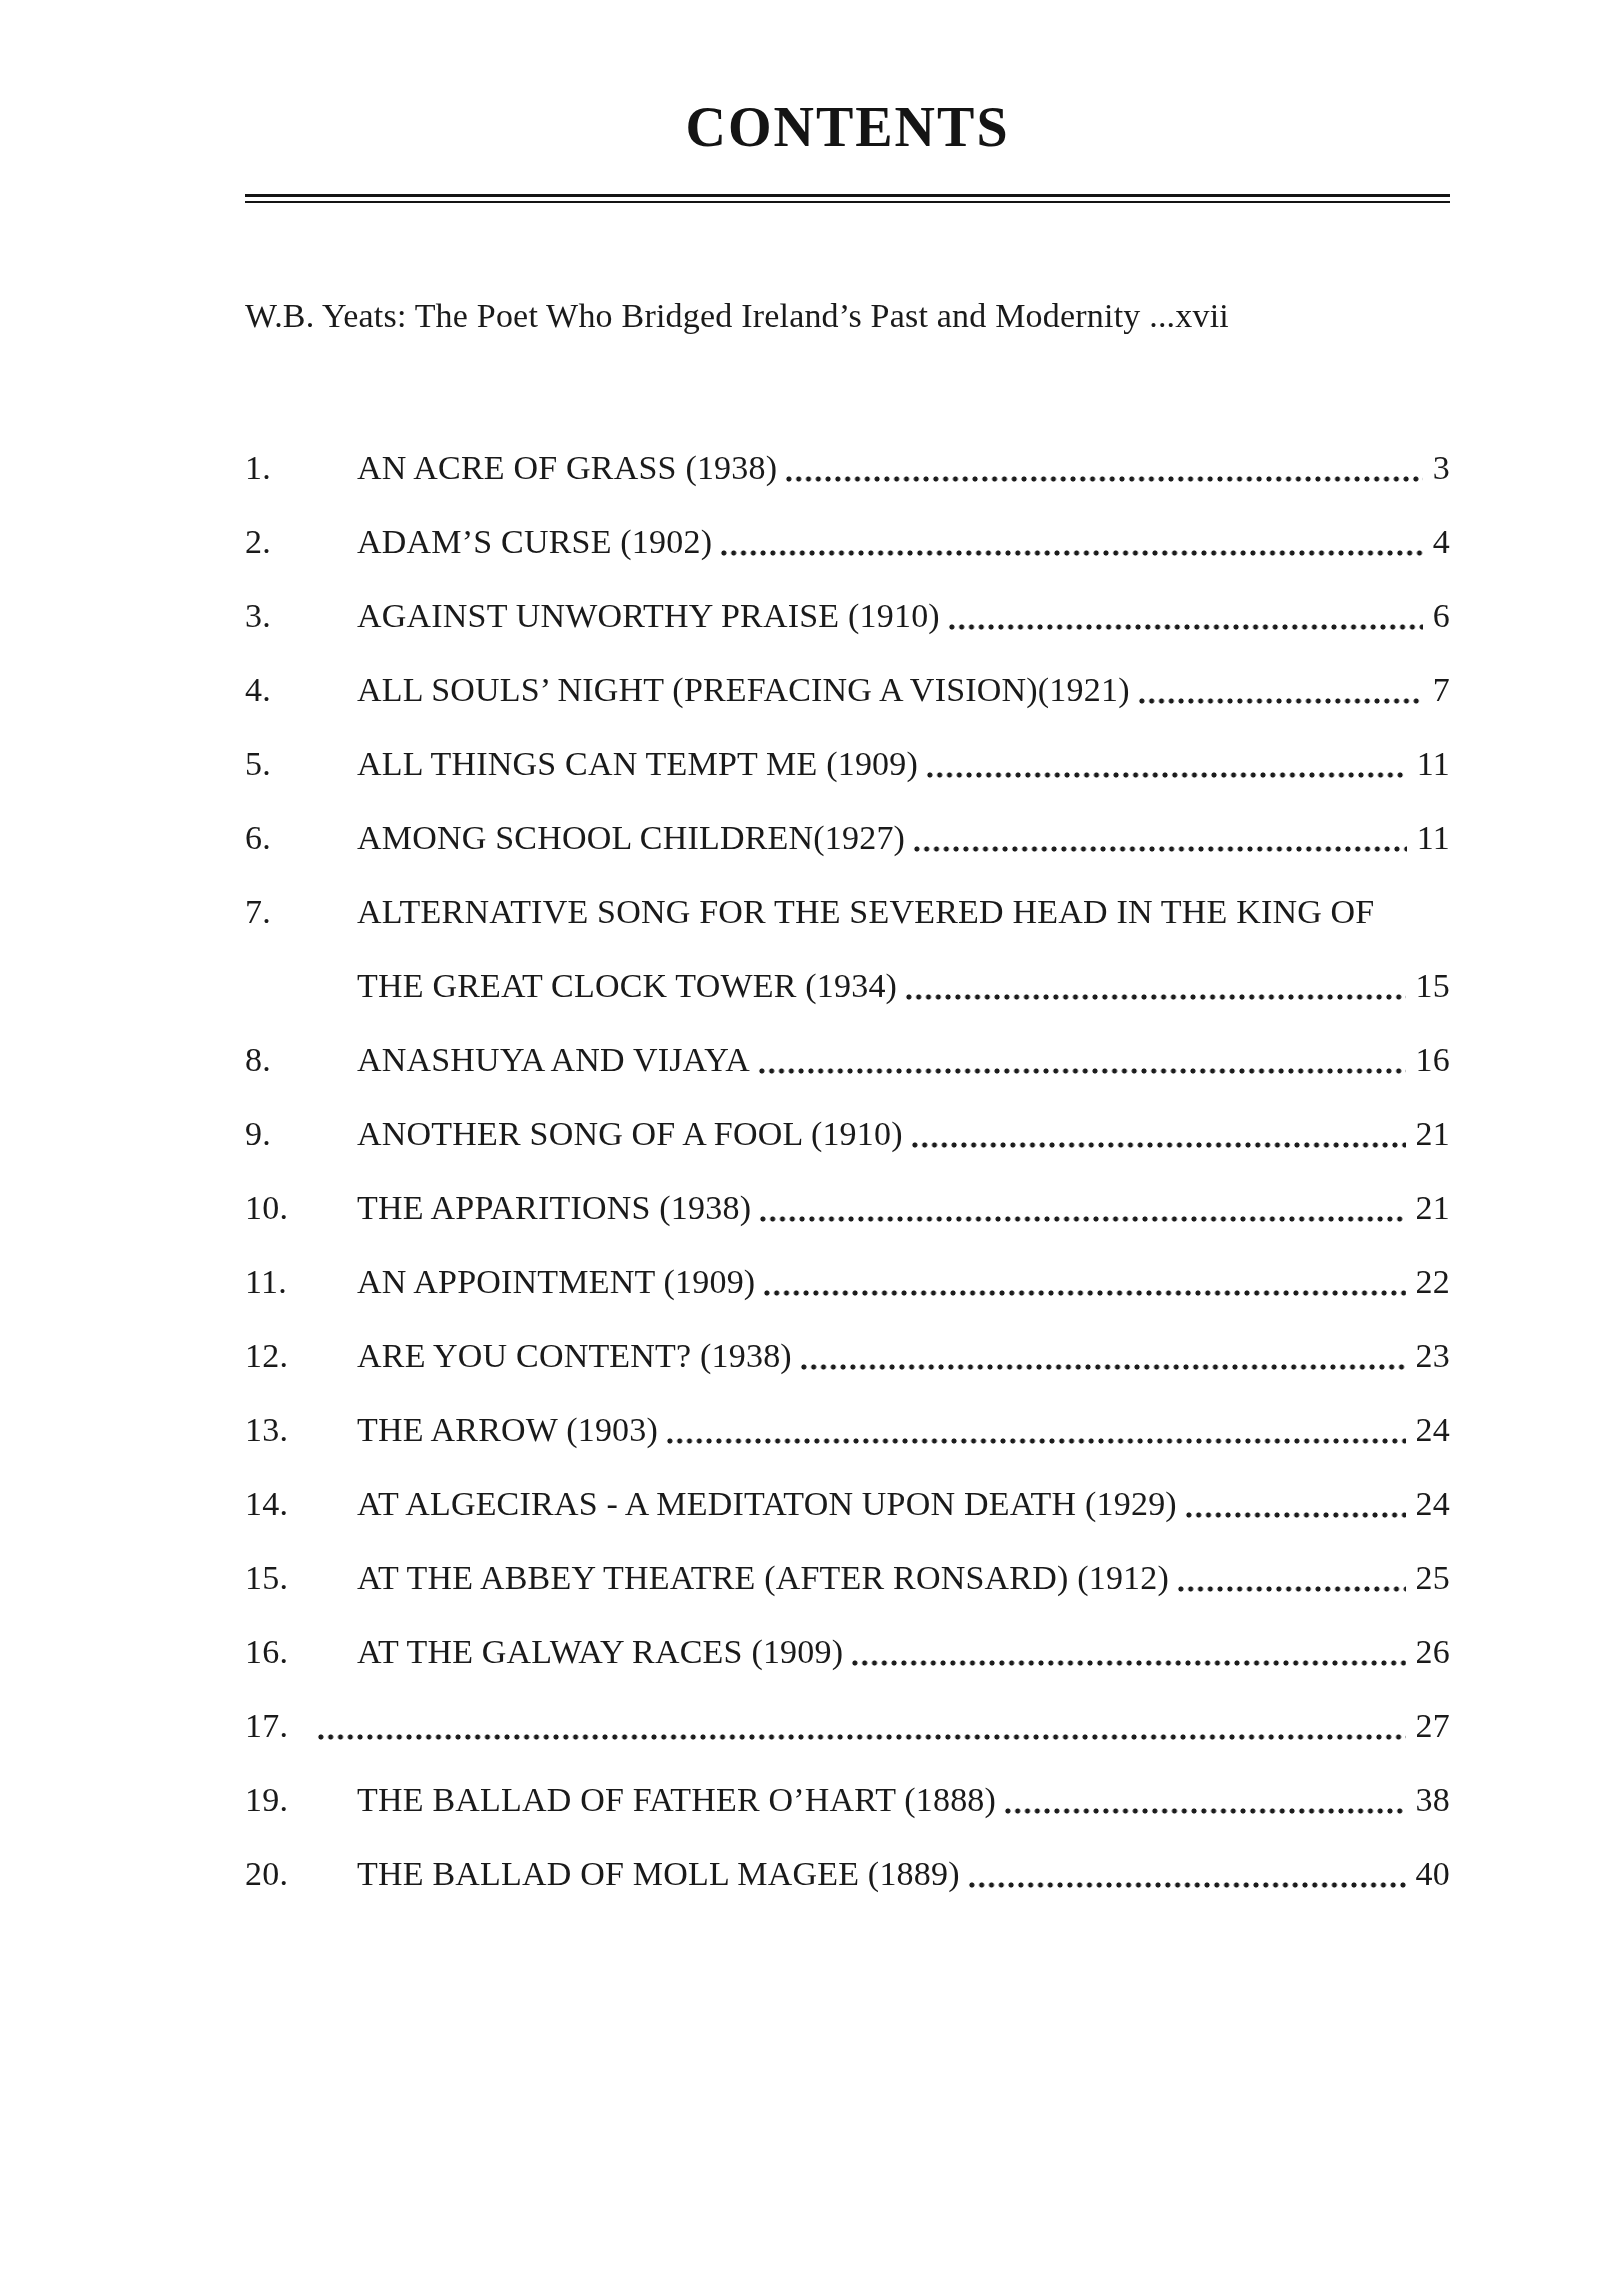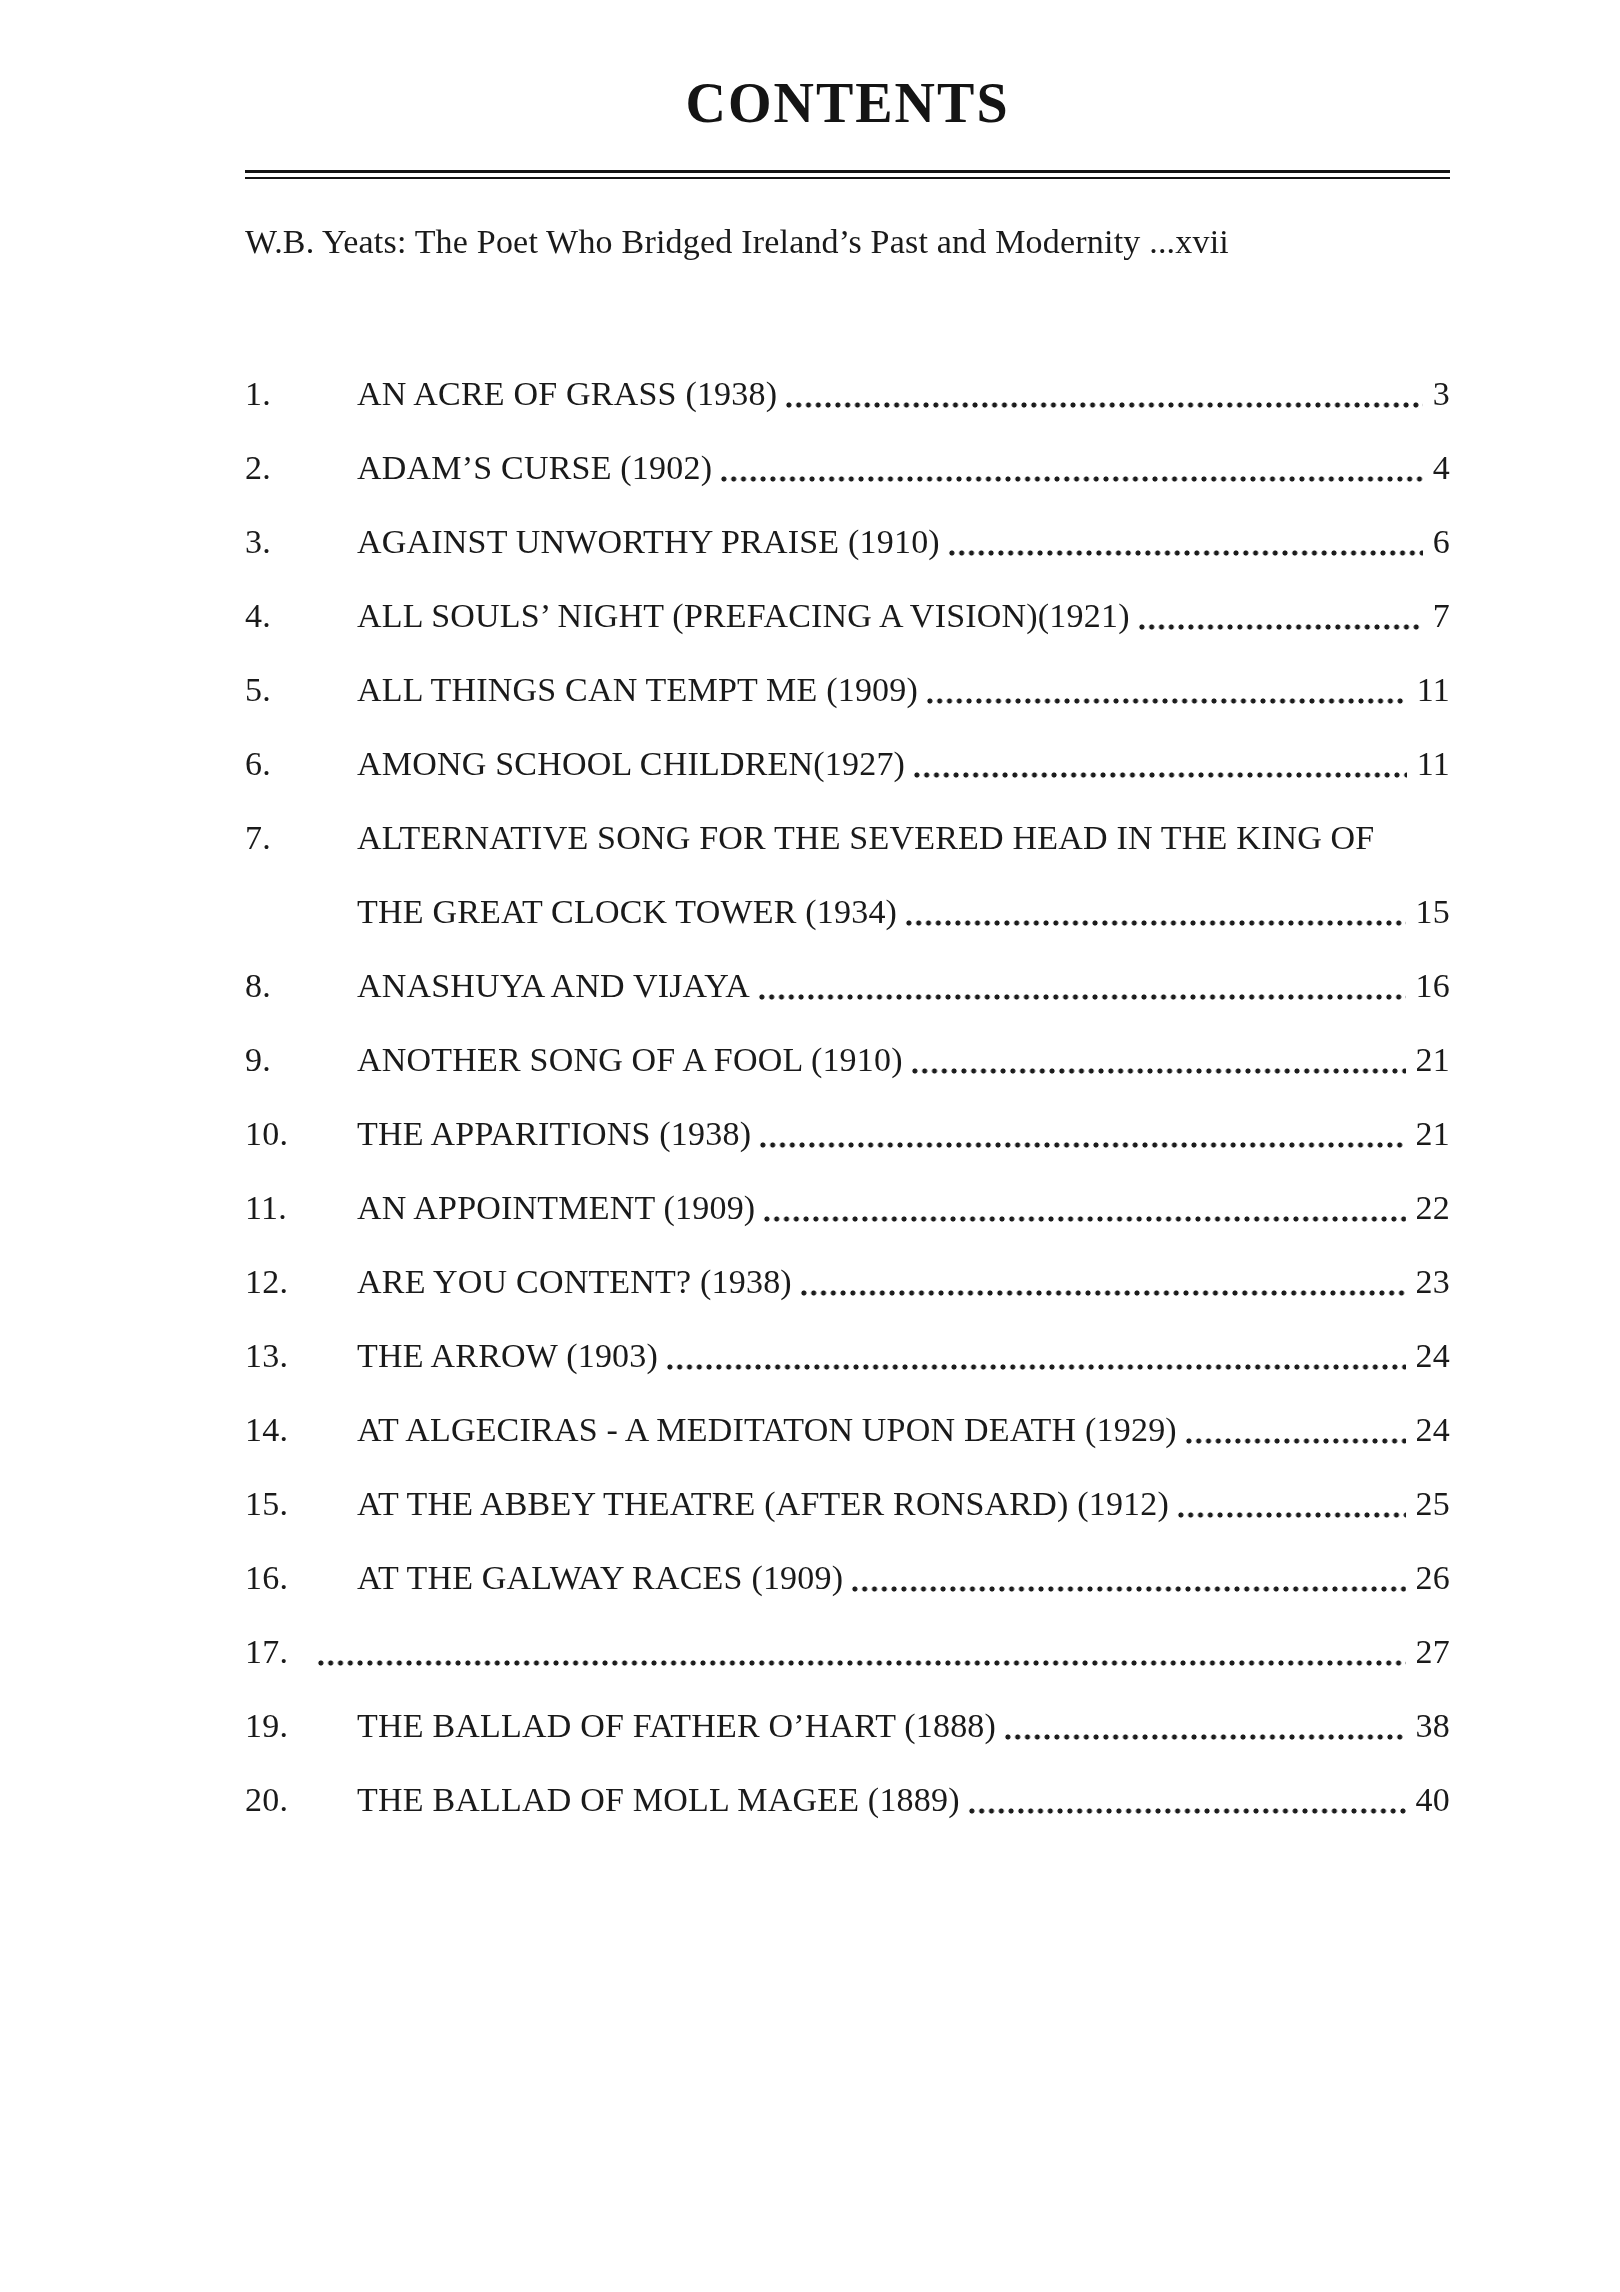--- a/index.html
+++ b/index.html
@@ -6,41 +6,41 @@
     margin: 0;
     padding: 0;
     background: #ffffff;
   }
   .page {
     position: relative;
     width: 1620px;
     height: 2293px;
     background: #ffffff;
     box-sizing: border-box;
-    padding: 71px 170px 0 245px;
+    padding: 95px 170px 0 245px;
     font-family: "Liberation Serif", "DejaVu Serif", serif;
     color: #1a1a1a;
     overflow: hidden;
   }
   .title {
     margin: 0;
     font-size: 56px;
     font-weight: bold;
     letter-spacing: 2px;
     text-align: center;
     color: #141414;
   }
   .double-rule {
     margin-top: 35px;
     height: 3.9px;
     border-top: 3.9px solid #141414;
     border-bottom: 2.9px solid #141414;
   }
   .intro {
-    margin: 42px 0 0 0;
+    margin: 92px 0 0 0;
     font-size: 34px;
     line-height: 1.25;
     white-space: nowrap;
     letter-spacing: 0.2px;
   }
   .toc {
     margin-top: 94px;
     font-size: 34px;
     letter-spacing: 0.2px;
   }

